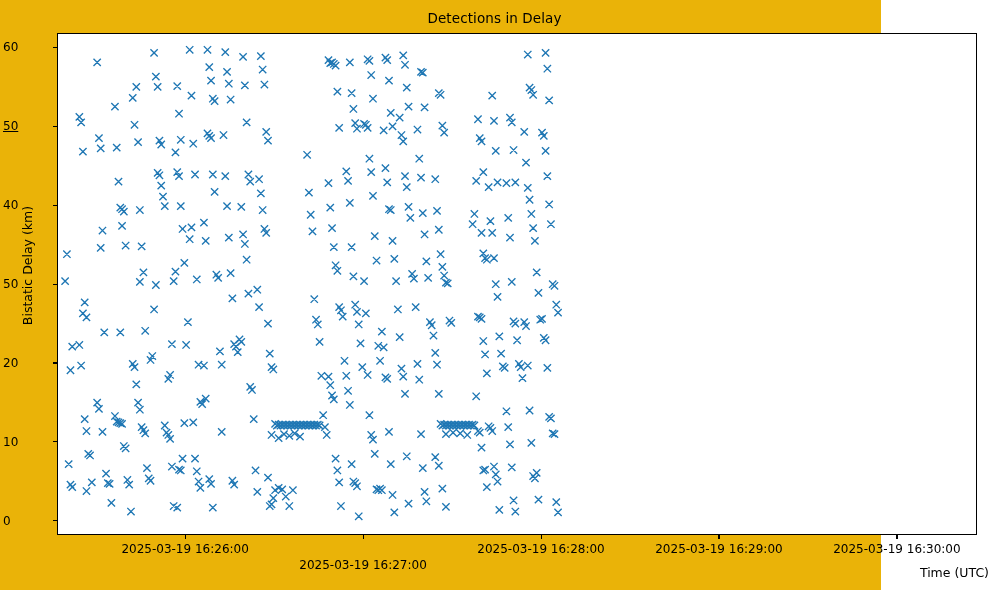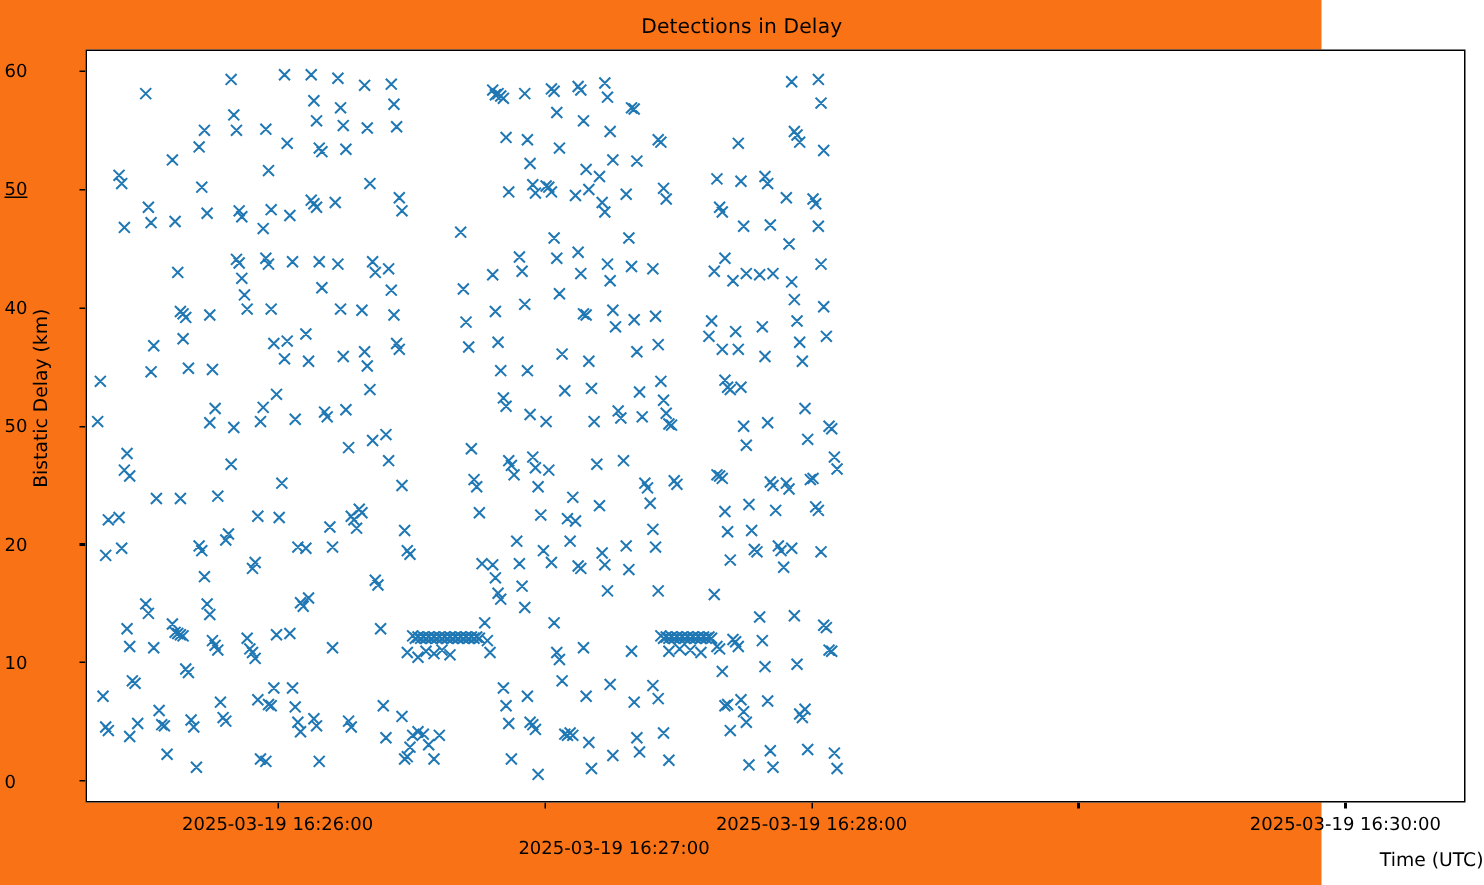--- a/index.html
+++ b/index.html
@@ -10,21 +10,21 @@
   body {
     width: 989px;
     height: 590px;
     font-family: "DejaVu Sans", sans-serif;
     overflow: hidden;
   }
   #figure {
     position: relative;
     width: 881px;
     height: 590px;
-    background: #f97316;
+    background: #eab308;
   }
   #chart-title {
     position: absolute;
     left: 0;
     top: 10px;
     width: 989px;
     text-align: center;
     font-size: 13.5px;
     color: #000000;
     letter-spacing: 0.1px;
@@ -129,24 +129,25 @@
       <div class="ytick-label" style="right: 940px; top: 205.069px;">40</div>
       <div class="ytick-mark" style="left: 53px; top: 125.638px;"></div>
       <div class="ytick-label" style="right: 940px; top: 126.138px; text-decoration: underline;">50</div>
       <div class="ytick-mark" style="left: 53px; top: 46.7075px;"></div>
       <div class="ytick-label" style="right: 940px; top: 47.2075px;">60</div>
     </div>
   <div id="x-axis-group">
       <div class="xtick-mark" style="left: 184.624px; top: 535px;"></div>
       <div class="xtick-label" style="left: 75.1238px; top: 542px;">2025-03-19 16:26:00</div>
       <div class="xtick-mark" style="left: 362.574px; top: 535px;"></div>
-      <div class="xtick-label" style="left: 253.074px; top: 558px; text-align: right;">2025-03-19 16:27:00</div>
+      <div class="xtick-label" style="left: 253.074px; top: 558px;">2025-03-19 16:27:00</div>
       <div class="xtick-mark" style="left: 540.523px; top: 535px;"></div>
       <div class="xtick-label" style="left: 431.023px; top: 542px;">2025-03-19 16:28:00</div>
       <div class="xtick-mark" style="left: 718.473px; top: 535px;"></div>
+      <div class="xtick-label" style="left: 608.973px; top: 542px;">2025-03-19 16:29:00</div>
       <div class="xtick-mark" style="left: 896.423px; top: 535px;"></div>
       <div class="xtick-label" style="left: 786.923px; top: 542px;">2025-03-19 16:30:00</div>
     </div>
 
   <div id="plot-area">
     <svg id="scatter-svg" viewBox="0 0 920 502" preserveAspectRatio="none">
         <g stroke="#1f77b4" stroke-width="1.35" stroke-linecap="butt" fill="none">
           <path d="M5.25 216.57L12.55 223.87M5.25 223.87L12.55 216.57M3.47 243.40L10.77 250.70M3.47 250.70L10.77 243.40M10.59 308.92L17.89 316.22M10.59 316.22L17.89 308.92M8.81 332.60L16.11 339.90M8.81 339.90L16.11 332.60M7.03 426.52L14.33 433.82M7.03 433.82L14.33 426.52M8.81 447.04L16.11 454.34M8.81 454.34L16.11 447.04M10.59 449.41L17.89 456.71M10.59 456.71L17.89 449.41M17.70 79.23L25.00 86.53M17.70 86.53L25.00 79.23M19.48 84.75L26.78 92.05M19.48 92.05L26.78 84.75M21.26 113.96L28.56 121.26M21.26 121.26L28.56 113.96M23.04 264.71L30.34 272.01M23.04 272.01L30.34 264.71M21.26 275.77L28.56 283.07M21.26 283.07L28.56 275.77M24.82 279.71L32.12 287.01M24.82 287.01L32.12 279.71M17.70 307.34L25.00 314.64M17.70 314.64L25.00 307.34M19.48 327.86L26.78 335.16M19.48 335.16L26.78 327.86M23.04 381.53L30.34 388.83M23.04 388.83L30.34 381.53M24.82 393.37L32.12 400.67M24.82 400.67L32.12 393.37M26.60 416.26L33.90 423.56M26.60 423.56L33.90 416.26M28.38 417.84L35.68 425.14M28.38 425.14L35.68 417.84M24.82 453.36L32.12 460.66M24.82 460.66L32.12 453.36M30.16 444.68L37.46 451.98M30.16 451.98L37.46 444.68M35.50 24.77L42.80 32.07M35.50 32.07L42.80 24.77M37.28 100.54L44.58 107.84M37.28 107.84L44.58 100.54M39.06 110.80L46.36 118.10M39.06 118.10L46.36 110.80M40.84 192.89L48.14 200.19M40.84 200.19L48.14 192.89M39.06 210.25L46.36 217.55M39.06 217.55L46.36 210.25M42.62 294.71L49.92 302.01M42.62 302.01L49.92 294.71M35.50 364.96L42.80 372.26M35.50 372.26L42.80 364.96M37.28 371.27L44.58 378.57M37.28 378.57L44.58 371.27M40.84 394.16L48.14 401.46M40.84 401.46L48.14 394.16M44.40 435.99L51.70 443.29M44.40 443.29L51.70 435.99M46.18 445.47L53.48 452.77M46.18 452.77L53.48 445.47M47.96 446.26L55.26 453.56M47.96 453.56L55.26 446.26M49.73 465.20L57.03 472.50M49.73 472.50L57.03 465.20M53.29 68.97L60.59 76.27M53.29 76.27L60.59 68.97M55.07 110.01L62.37 117.31M55.07 117.31L62.37 110.01M56.85 143.95L64.15 151.25M56.85 151.25L64.15 143.95M58.63 170.00L65.93 177.30M58.63 177.30L65.93 170.00M60.41 171.58L67.71 178.88M60.41 178.88L67.71 171.58M62.19 173.94L69.49 181.24M62.19 181.24L69.49 173.94M60.41 188.15L67.71 195.45M60.41 195.45L67.71 188.15M63.97 207.88L71.27 215.18M63.97 215.18L71.27 207.88M58.63 294.71L65.93 302.01M58.63 302.01L65.93 294.71M53.29 378.38L60.59 385.68M53.29 385.68L60.59 378.38M55.07 383.90L62.37 391.20M55.07 391.20L62.37 383.90M56.85 384.69L64.15 391.99M56.85 391.99L64.15 384.69M58.63 385.48L65.93 392.78M58.63 392.78L65.93 385.48M60.41 386.27L67.71 393.57M60.41 393.57L67.71 386.27M62.19 408.37L69.49 415.67M62.19 415.67L69.49 408.37M63.97 410.74L71.27 418.04M63.97 418.04L71.27 410.74M65.75 442.31L73.05 449.61M65.75 449.61L73.05 442.31M67.53 447.04L74.83 454.34M67.53 454.34L74.83 447.04M69.31 473.88L76.61 481.18M69.31 481.18L76.61 473.88M71.09 60.28L78.39 67.58M71.09 67.58L78.39 60.28M72.87 87.12L80.17 94.42M72.87 94.42L80.17 87.12M74.65 49.23L81.95 56.53M74.65 56.53L81.95 49.23M76.43 104.49L83.73 111.79M76.43 111.79L83.73 104.49M78.21 172.37L85.51 179.67M78.21 179.67L85.51 172.37M79.99 208.67L87.29 215.97M79.99 215.97L87.29 208.67M81.77 234.72L89.07 242.02M81.77 242.02L89.07 234.72M78.21 244.19L85.51 251.49M78.21 251.49L85.51 244.19M83.55 293.13L90.85 300.43M83.55 300.43L90.85 293.13M71.09 326.28L78.39 333.58M71.09 333.58L78.39 326.28M72.87 329.44L80.17 336.74M72.87 336.74L80.17 329.44M74.65 346.80L81.95 354.10M74.65 354.10L81.95 346.80M76.43 364.96L83.73 372.26M76.43 372.26L83.73 364.96M78.21 372.06L85.51 379.36M78.21 379.36L85.51 372.06M79.99 389.43L87.29 396.73M79.99 396.73L87.29 389.43M81.77 392.58L89.07 399.88M81.77 399.88L89.07 392.58M83.55 395.74L90.85 403.04M83.55 403.04L90.85 395.74M85.32 430.47L92.62 437.77M85.32 437.77L92.62 430.47M87.10 440.73L94.40 448.03M87.10 448.03L94.40 440.73M88.88 443.10L96.18 450.40M88.88 450.40L96.18 443.10M92.44 15.29L99.74 22.59M92.44 22.59L99.74 15.29M94.22 38.97L101.52 46.27M94.22 46.27L101.52 38.97M96.00 49.23L103.30 56.53M96.00 56.53L103.30 49.23M97.78 102.91L105.08 110.21M97.78 110.21L105.08 102.91M99.56 106.85L106.86 114.15M99.56 114.15L106.86 106.85M96.00 135.27L103.30 142.57M96.00 142.57L103.30 135.27M97.78 137.64L105.08 144.94M97.78 144.94L105.08 137.64M99.56 147.90L106.86 155.20M99.56 155.20L106.86 147.90M101.34 158.95L108.64 166.25M101.34 166.25L108.64 158.95M103.12 168.42L110.42 175.72M103.12 175.72L110.42 168.42M94.22 247.35L101.52 254.65M94.22 254.65L101.52 247.35M92.44 271.82L99.74 279.12M92.44 279.12L99.74 271.82M90.66 318.39L97.96 325.69M90.66 325.69L97.96 318.39M88.88 322.33L96.18 329.63M88.88 329.63L96.18 322.33M103.12 387.85L110.42 395.15M103.12 395.15L110.42 387.85M104.90 394.95L112.20 402.25M104.90 402.25L112.20 394.95M106.68 397.32L113.98 404.62M106.68 404.62L113.98 397.32M108.46 401.27L115.76 408.57M108.46 408.57L115.76 401.27M110.24 428.89L117.54 436.19M110.24 436.19L117.54 428.89M112.02 468.36L119.32 475.66M112.02 475.66L119.32 468.36M115.58 48.44L122.88 55.74M115.58 55.74L122.88 48.44M117.36 76.07L124.66 83.37M117.36 83.37L124.66 76.07M119.14 102.12L126.44 109.42M119.14 109.42L126.44 102.12M113.80 114.75L121.10 122.05M113.80 122.05L121.10 114.75M115.58 134.48L122.88 141.78M115.58 141.78L122.88 134.48M117.36 138.43L124.66 145.73M117.36 145.73L124.66 138.43M119.14 168.42L126.44 175.72M119.14 175.72L126.44 168.42M120.91 191.31L128.21 198.61M120.91 198.61L128.21 191.31M122.69 225.25L129.99 232.55M122.69 232.55L129.99 225.25M113.80 233.93L121.10 241.23M113.80 241.23L121.10 233.93M112.02 243.40L119.32 250.70M112.02 250.70L119.32 243.40M110.24 306.55L117.54 313.85M110.24 313.85L117.54 306.55M108.46 337.33L115.76 344.63M108.46 344.63L115.76 337.33M106.68 341.28L113.98 348.58M106.68 348.58L113.98 341.28M122.69 385.48L129.99 392.78M122.69 392.78L129.99 385.48M120.91 421.00L128.21 428.30M120.91 428.30L128.21 421.00M119.14 432.84L126.44 440.14M119.14 440.14L126.44 432.84M117.36 432.05L124.66 439.35M117.36 439.35L124.66 432.05M115.58 469.93L122.88 477.23M115.58 477.23L122.88 469.93M128.03 12.14L135.33 19.44M128.03 19.44L135.33 12.14M129.81 57.92L137.11 65.22M129.81 65.22L137.11 57.92M131.59 106.06L138.89 113.36M131.59 113.36L138.89 106.06M133.37 136.85L140.67 144.15M133.37 144.15L140.67 136.85M128.03 201.57L135.33 208.87M128.03 208.87L135.33 201.57M129.81 189.73L137.11 197.03M129.81 197.03L137.11 189.73M135.15 241.82L142.45 249.12M135.15 249.12L142.45 241.82M126.25 284.45L133.55 291.75M126.25 291.75L133.55 284.45M124.47 307.34L131.77 314.64M124.47 314.64L131.77 307.34M136.93 327.07L144.23 334.37M136.93 334.37L144.23 327.07M138.71 364.17L146.01 371.47M138.71 371.47L146.01 364.17M140.49 366.54L147.79 373.84M140.49 373.84L147.79 366.54M131.59 384.69L138.89 391.99M131.59 391.99L138.89 384.69M133.37 421.00L140.67 428.30M133.37 428.30L140.67 421.00M135.15 433.63L142.45 440.93M135.15 440.93L142.45 433.63M136.93 443.89L144.23 451.19M136.93 451.19L144.23 443.89M138.71 450.20L146.01 457.50M138.71 457.50L146.01 450.20M145.83 12.14L153.13 19.44M145.83 19.44L153.13 12.14M147.61 29.50L154.91 36.80M147.61 36.80L154.91 29.50M149.39 42.92L156.69 50.22M149.39 50.22L156.69 42.92M151.17 61.07L158.47 68.37M151.17 68.37L158.47 61.07M152.95 63.44L160.25 70.74M152.95 70.74L160.25 63.44M145.83 95.80L153.13 103.10M145.83 103.10L153.13 95.80M147.61 98.17L154.91 105.47M147.61 105.47L154.91 98.17M149.39 100.54L156.69 107.84M149.39 107.84L156.69 100.54M151.17 136.85L158.47 144.15M151.17 144.15L158.47 136.85M152.95 154.21L160.25 161.51M152.95 161.51L160.25 154.21M142.27 184.99L149.57 192.29M142.27 192.29L149.57 184.99M144.05 203.15L151.35 210.45M144.05 210.45L151.35 203.15M154.73 237.09L162.03 244.39M154.73 244.39L162.03 237.09M156.50 240.25L163.80 247.55M156.50 247.55L163.80 240.25M158.28 313.65L165.58 320.95M158.28 320.95L165.58 313.65M160.06 327.07L167.36 334.37M160.06 334.37L167.36 327.07M142.27 327.86L149.57 335.16M142.27 335.16L149.57 327.86M144.05 361.01L151.35 368.31M144.05 368.31L151.35 361.01M147.61 441.52L154.91 448.82M147.61 448.82L154.91 441.52M149.39 446.26L156.69 453.56M149.39 453.56L156.69 446.26M151.17 469.93L158.47 477.23M151.17 477.23L158.47 469.93M163.62 14.50L170.92 21.80M163.62 21.80L170.92 14.50M165.40 34.24L172.70 41.54M165.40 41.54L172.70 34.24M167.18 46.08L174.48 53.38M167.18 53.38L174.48 46.08M168.96 61.86L176.26 69.16M168.96 69.16L176.26 61.86M161.84 97.38L169.14 104.68M161.84 104.68L169.14 97.38M163.62 138.43L170.92 145.73M163.62 145.73L170.92 138.43M165.40 168.42L172.70 175.72M165.40 175.72L172.70 168.42M167.18 199.99L174.48 207.29M167.18 207.29L174.48 199.99M168.96 235.51L176.26 242.81M168.96 242.81L176.26 235.51M170.74 260.77L178.04 268.07M170.74 268.07L178.04 260.77M172.52 306.55L179.82 313.85M172.52 313.85L179.82 306.55M174.30 308.92L181.60 316.22M174.30 316.22L181.60 308.92M176.08 314.44L183.38 321.74M176.08 321.74L183.38 314.44M160.06 394.16L167.36 401.46M160.06 401.46L167.36 394.16M170.74 443.10L178.04 450.40M170.74 450.40L178.04 443.10M172.52 447.04L179.82 454.34M172.52 454.34L179.82 447.04M181.42 19.24L188.72 26.54M181.42 26.54L188.72 19.24M183.20 47.66L190.50 54.96M183.20 54.96L190.50 47.66M184.98 84.75L192.28 92.05M184.98 92.05L192.28 84.75M186.76 136.85L194.06 144.15M186.76 144.15L194.06 136.85M188.54 143.95L195.84 151.25M188.54 151.25L195.84 143.95M179.64 169.21L186.94 176.51M179.64 176.51L186.94 169.21M181.42 196.83L188.72 204.13M181.42 204.13L188.72 196.83M183.20 206.31L190.50 213.61M183.20 213.61L190.50 206.31M184.98 222.09L192.28 229.39M184.98 229.39L192.28 222.09M186.76 256.03L194.06 263.33M186.76 263.33L194.06 256.03M177.86 301.81L185.16 309.11M177.86 309.11L185.16 301.81M179.64 304.18L186.94 311.48M179.64 311.48L186.94 304.18M188.54 349.17L195.84 356.47M188.54 356.47L195.84 349.17M190.32 352.33L197.62 359.63M190.32 359.63L197.62 352.33M192.09 381.53L199.39 388.83M192.09 388.83L199.39 381.53M193.87 432.84L201.17 440.14M193.87 440.14L201.17 432.84M195.65 454.15L202.95 461.45M195.65 461.45L202.95 454.15M199.21 18.45L206.51 25.75M199.21 25.75L206.51 18.45M200.99 31.87L208.29 39.17M200.99 39.17L208.29 31.87M202.77 46.87L210.07 54.17M202.77 54.17L210.07 46.87M204.55 94.22L211.85 101.52M204.55 101.52L211.85 94.22M206.33 102.91L213.63 110.21M206.33 110.21L213.63 102.91M197.43 141.58L204.73 148.88M197.43 148.88L204.73 141.58M199.21 155.79L206.51 163.09M199.21 163.09L206.51 155.79M200.99 172.37L208.29 179.67M200.99 179.67L208.29 172.37M202.77 191.31L210.07 198.61M202.77 198.61L210.07 191.31M204.55 195.26L211.85 202.56M204.55 202.56L211.85 195.26M195.65 252.09L202.95 259.39M195.65 259.39L202.95 252.09M197.43 269.45L204.73 276.75M197.43 276.75L204.73 269.45M206.33 286.03L213.63 293.33M206.33 293.33L213.63 286.03M208.11 316.02L215.41 323.32M208.11 323.32L215.41 316.02M209.89 329.44L217.19 336.74M209.89 336.74L217.19 329.44M211.67 331.81L218.97 339.11M211.67 339.11L218.97 331.81M213.45 386.27L220.75 393.57M213.45 393.57L220.75 386.27M215.23 387.85L222.53 395.15M215.23 395.15L222.53 387.85M217.01 387.06L224.31 394.36M217.01 394.36L224.31 387.06M218.79 387.85L226.09 395.15M218.79 395.15L226.09 387.85M220.57 387.06L227.87 394.36M220.57 394.36L227.87 387.06M222.35 387.85L229.65 395.15M222.35 395.15L229.65 387.85M224.13 387.06L231.43 394.36M224.13 394.36L231.43 387.06M225.91 387.85L233.21 395.15M225.91 395.15L233.21 387.85M227.68 387.06L234.98 394.36M227.68 394.36L234.98 387.06M229.46 387.85L236.76 395.15M229.46 395.15L236.76 387.85M231.24 387.06L238.54 394.36M231.24 394.36L238.54 387.06M233.02 387.85L240.32 395.15M233.02 395.15L240.32 387.85M234.80 387.06L242.10 394.36M234.80 394.36L242.10 387.06M236.58 387.85L243.88 395.15M236.58 395.15L243.88 387.85M238.36 387.06L245.66 394.36M238.36 394.36L245.66 387.06M240.14 387.85L247.44 395.15M240.14 395.15L247.44 387.85M241.92 387.06L249.22 394.36M241.92 394.36L249.22 387.06M243.70 387.85L251.00 395.15M243.70 395.15L251.00 387.85M245.48 387.06L252.78 394.36M245.48 394.36L252.78 387.06M247.26 387.85L254.56 395.15M247.26 395.15L254.56 387.85M249.04 387.06L256.34 394.36M249.04 394.36L256.34 387.06M250.82 387.85L258.12 395.15M250.82 395.15L258.12 387.85M252.60 387.06L259.90 394.36M252.60 394.36L259.90 387.06M254.38 387.85L261.68 395.15M254.38 395.15L261.68 387.85M256.16 387.06L263.46 394.36M256.16 394.36L263.46 387.06M257.94 387.85L265.24 395.15M257.94 395.15L265.24 387.85M209.89 397.32L217.19 404.62M209.89 404.62L217.19 397.32M217.01 400.48L224.31 407.78M217.01 407.78L224.31 400.48M222.35 396.53L229.65 403.83M222.35 403.83L229.65 396.53M227.68 398.11L234.98 405.41M227.68 405.41L234.98 398.11M233.02 395.74L240.32 403.04M233.02 403.04L240.32 395.74M238.36 398.90L245.66 406.20M238.36 406.20L245.66 398.90M206.33 439.94L213.63 447.24M206.33 447.24L213.63 439.94M208.11 468.36L215.41 475.66M208.11 475.66L215.41 468.36M209.89 466.78L217.19 474.08M209.89 474.08L217.19 466.78M211.67 460.46L218.97 467.76M211.67 467.76L218.97 460.46M213.45 452.57L220.75 459.87M213.45 459.87L220.75 452.57M217.01 450.20L224.31 457.50M217.01 457.50L224.31 450.20M220.57 451.78L227.87 459.08M220.57 459.08L227.87 451.78M224.13 458.88L231.43 466.18M224.13 466.18L231.43 458.88M227.68 468.36L234.98 475.66M227.68 475.66L234.98 468.36M231.24 452.57L238.54 459.87M231.24 459.87L238.54 452.57M245.48 117.11L252.78 124.41M245.48 124.41L252.78 117.11M247.26 155.00L254.56 162.30M247.26 162.30L254.56 155.00M249.04 177.10L256.34 184.40M249.04 184.40L256.34 177.10M250.82 193.68L258.12 200.98M250.82 200.98L258.12 193.68M252.60 261.56L259.90 268.86M252.60 268.86L259.90 261.56M254.38 282.08L261.68 289.38M254.38 289.38L261.68 282.08M256.16 286.82L263.46 294.12M256.16 294.12L263.46 286.82M257.94 304.18L265.24 311.48M257.94 311.48L265.24 304.18M259.72 338.12L267.02 345.42M259.72 345.42L267.02 338.12M261.50 377.59L268.80 384.89M261.50 384.89L268.80 377.59M263.27 389.43L270.57 396.73M263.27 396.73L270.57 389.43M265.05 397.32L272.35 404.62M265.05 404.62L272.35 397.32M266.83 22.40L274.13 29.70M266.83 29.70L274.13 22.40M268.61 25.55L275.91 32.85M268.61 32.85L275.91 25.55M270.39 24.77L277.69 32.07M270.39 32.07L277.69 24.77M272.17 26.34L279.47 33.64M272.17 33.64L279.47 26.34M273.95 27.92L281.25 35.22M273.95 35.22L281.25 27.92M275.73 53.97L283.03 61.27M275.73 61.27L283.03 53.97M277.51 90.28L284.81 97.58M277.51 97.58L284.81 90.28M266.83 145.53L274.13 152.83M266.83 152.83L274.13 145.53M268.61 170.00L275.91 177.30M268.61 177.30L275.91 170.00M270.39 190.52L277.69 197.82M270.39 197.82L277.69 190.52M272.17 209.46L279.47 216.76M272.17 216.76L279.47 209.46M273.95 227.62L281.25 234.92M273.95 234.92L281.25 227.62M275.73 233.14L283.03 240.44M275.73 240.44L283.03 233.14M277.51 269.45L284.81 276.75M277.51 276.75L284.81 269.45M279.29 272.61L286.59 279.91M279.29 279.91L286.59 272.61M281.07 278.92L288.37 286.22M281.07 286.22L288.37 278.92M282.85 323.12L290.15 330.42M282.85 330.42L290.15 323.12M266.83 338.91L274.13 346.21M266.83 346.21L274.13 338.91M268.61 347.59L275.91 354.89M268.61 354.89L275.91 347.59M270.39 357.85L277.69 365.15M270.39 365.15L277.69 357.85M272.17 361.80L279.47 369.10M272.17 369.10L279.47 361.80M273.95 421.00L281.25 428.30M273.95 428.30L281.25 421.00M275.73 432.84L283.03 440.14M275.73 440.14L283.03 432.84M277.51 444.68L284.81 451.98M277.51 451.98L284.81 444.68M279.29 468.36L286.59 475.66M279.29 475.66L286.59 468.36M288.19 24.77L295.49 32.07M288.19 32.07L295.49 24.77M289.97 55.55L297.27 62.85M289.97 62.85L297.27 55.55M291.75 71.33L299.05 78.63M291.75 78.63L299.05 71.33M293.53 85.54L300.83 92.84M293.53 92.84L300.83 85.54M295.31 91.07L302.61 98.37M295.31 98.37L302.61 91.07M284.63 133.69L291.93 140.99M284.63 140.99L291.93 133.69M286.41 143.16L293.71 150.46M286.41 150.46L293.71 143.16M288.19 165.26L295.49 172.56M288.19 172.56L295.49 165.26M289.97 209.46L297.27 216.76M289.97 216.76L297.27 209.46M291.75 238.67L299.05 245.97M291.75 245.97L299.05 238.67M293.53 267.08L300.83 274.38M293.53 274.38L300.83 267.08M295.31 274.19L302.61 281.49M295.31 281.49L302.61 274.19M297.09 286.82L304.39 294.12M297.09 294.12L304.39 286.82M298.86 305.76L306.16 313.06M298.86 313.06L306.16 305.76M300.64 329.44L307.94 336.74M300.64 336.74L307.94 329.44M284.63 338.12L291.93 345.42M284.63 345.42L291.93 338.12M286.41 353.12L293.71 360.42M286.41 360.42L293.71 353.12M288.19 367.32L295.49 374.62M288.19 374.62L295.49 367.32M289.97 426.52L297.27 433.82M289.97 433.82L297.27 426.52M291.75 443.89L299.05 451.19M291.75 451.19L299.05 443.89M293.53 445.47L300.83 452.77M293.53 452.77L300.83 445.47M295.31 448.62L302.61 455.92M295.31 455.92L302.61 448.62M297.09 478.62L304.39 485.92M297.09 485.92L304.39 478.62M305.98 21.61L313.28 28.91M305.98 28.91L313.28 21.61M307.76 23.19L315.06 30.49M307.76 30.49L315.06 23.19M309.54 37.39L316.84 44.69M309.54 44.69L316.84 37.39M311.32 61.07L318.62 68.37M311.32 68.37L318.62 61.07M302.42 86.33L309.72 93.63M302.42 93.63L309.72 86.33M304.20 87.12L311.50 94.42M304.20 94.42L311.50 87.12M305.98 90.28L313.28 97.58M305.98 97.58L313.28 90.28M307.76 121.06L315.06 128.36M307.76 128.36L315.06 121.06M309.54 134.48L316.84 141.78M309.54 141.78L316.84 134.48M311.32 158.16L318.62 165.46M311.32 165.46L318.62 158.16M313.10 198.41L320.40 205.71M313.10 205.71L320.40 198.41M314.88 222.88L322.18 230.18M314.88 230.18L322.18 222.88M302.42 243.40L309.72 250.70M302.42 250.70L309.72 243.40M304.20 275.77L311.50 283.07M304.20 283.07L311.50 275.77M316.66 308.13L323.96 315.43M316.66 315.43L323.96 308.13M318.44 323.12L325.74 330.42M318.44 330.42L325.74 323.12M305.98 337.33L313.28 344.63M305.98 344.63L313.28 337.33M307.76 377.59L315.06 384.89M307.76 384.89L315.06 377.59M309.54 397.32L316.84 404.62M309.54 404.62L316.84 397.32M311.32 402.05L318.62 409.35M311.32 409.35L318.62 402.05M313.10 416.26L320.40 423.56M313.10 423.56L320.40 416.26M314.88 451.78L322.18 459.08M314.88 459.08L322.18 451.78M316.66 452.57L323.96 459.87M316.66 459.87L323.96 452.57M318.44 450.99L325.74 458.29M318.44 458.29L325.74 450.99M320.22 452.57L327.52 459.87M320.22 459.87L327.52 452.57M323.78 20.03L331.08 27.33M323.78 27.33L331.08 20.03M325.56 22.40L332.86 29.70M325.56 29.70L332.86 22.40M327.34 42.92L334.64 50.22M327.34 50.22L334.64 42.92M329.12 75.28L336.42 82.58M329.12 82.58L336.42 75.28M330.90 88.70L338.20 96.00M330.90 96.00L338.20 88.70M322.00 92.65L329.30 99.95M322.00 99.95L329.30 92.65M323.78 130.53L331.08 137.83M323.78 137.83L331.08 130.53M325.56 144.74L332.86 152.04M325.56 152.04L332.86 144.74M327.34 171.58L334.64 178.88M327.34 178.88L334.64 171.58M329.12 172.37L336.42 179.67M329.12 179.67L336.42 172.37M330.90 203.15L338.20 210.45M330.90 210.45L338.20 203.15M332.67 221.30L339.97 228.60M332.67 228.60L339.97 221.30M334.45 243.40L341.75 250.70M334.45 250.70L341.75 243.40M336.23 271.82L343.53 279.12M336.23 279.12L343.53 271.82M320.22 293.92L327.52 301.22M320.22 301.22L327.52 293.92M322.00 309.71L329.30 317.01M322.00 317.01L329.30 309.71M323.78 339.70L331.08 347.00M323.78 347.00L331.08 339.70M325.56 341.28L332.86 348.58M325.56 348.58L332.86 341.28M327.34 394.16L334.64 401.46M327.34 401.46L334.64 394.16M329.12 426.52L336.42 433.82M329.12 433.82L336.42 426.52M330.90 457.31L338.20 464.61M330.90 464.61L338.20 457.31M332.67 474.67L339.97 481.97M332.67 481.97L339.97 474.67M341.57 17.66L348.87 24.96M341.57 24.96L348.87 17.66M343.35 27.13L350.65 34.43M343.35 34.43L350.65 27.13M345.13 50.02L352.43 57.32M345.13 57.32L352.43 50.02M346.91 68.97L354.21 76.27M346.91 76.27L354.21 68.97M338.01 80.02L345.31 87.32M338.01 87.32L345.31 80.02M339.79 97.38L347.09 104.68M339.79 104.68L347.09 97.38M341.57 103.70L348.87 111.00M341.57 111.00L348.87 103.70M343.35 138.43L350.65 145.73M343.35 145.73L350.65 138.43M345.13 149.48L352.43 156.78M345.13 156.78L352.43 149.48M346.91 169.21L354.21 176.51M346.91 176.51L354.21 169.21M348.69 180.26L355.99 187.56M348.69 187.56L355.99 180.26M350.47 236.30L357.77 243.60M350.47 243.60L357.77 236.30M352.25 241.04L359.55 248.34M352.25 248.34L359.55 241.04M354.03 269.45L361.33 276.75M354.03 276.75L361.33 269.45M338.01 299.44L345.31 306.74M338.01 306.74L345.31 299.44M339.79 331.02L347.09 338.32M339.79 338.32L347.09 331.02M341.57 338.91L348.87 346.21M341.57 346.21L348.87 338.91M343.35 356.27L350.65 363.57M343.35 363.57L350.65 356.27M345.13 418.63L352.43 425.93M345.13 425.93L352.43 418.63M346.91 465.99L354.21 473.29M346.91 473.29L354.21 465.99M359.37 34.24L366.67 41.54M359.37 41.54L366.67 34.24M361.15 35.03L368.45 42.33M361.15 42.33L368.45 35.03M362.93 69.76L370.23 77.06M362.93 77.06L370.23 69.76M355.81 91.86L363.11 99.16M355.81 99.16L363.11 91.86M357.59 121.06L364.89 128.36M357.59 128.36L364.89 121.06M359.37 140.00L366.67 147.30M359.37 147.30L366.67 140.00M361.15 175.52L368.45 182.82M361.15 182.82L368.45 175.52M362.93 196.83L370.23 204.13M362.93 204.13L370.23 196.83M364.71 223.67L372.01 230.97M364.71 230.97L372.01 223.67M366.49 240.25L373.79 247.55M366.49 247.55L373.79 240.25M368.26 284.45L375.56 291.75M368.26 291.75L375.56 284.45M370.04 287.60L377.34 294.90M370.04 294.90L377.34 287.60M371.82 297.87L379.12 305.17M371.82 305.17L379.12 297.87M355.81 326.28L363.11 333.58M355.81 333.58L363.11 326.28M357.59 342.07L364.89 349.37M357.59 349.37L364.89 342.07M359.37 396.53L366.67 403.83M359.37 403.83L366.67 396.53M361.15 430.47L368.45 437.77M361.15 437.77L368.45 430.47M362.93 454.15L370.23 461.45M362.93 461.45L370.23 454.15M364.71 463.62L372.01 470.92M364.71 470.92L372.01 463.62M377.16 55.55L384.46 62.85M377.16 62.85L384.46 55.55M378.94 57.13L386.24 64.43M378.94 64.43L386.24 57.13M380.72 87.91L388.02 95.21M380.72 95.21L388.02 87.91M382.50 95.01L389.80 102.31M382.50 102.31L389.80 95.01M373.60 141.58L380.90 148.88M373.60 148.88L380.90 141.58M375.38 173.16L382.68 180.46M375.38 180.46L382.68 173.16M377.16 192.10L384.46 199.40M377.16 199.40L384.46 192.10M378.94 216.57L386.24 223.87M378.94 223.87L386.24 216.57M380.72 229.20L388.02 236.50M380.72 236.50L388.02 229.20M382.50 237.88L389.80 245.18M382.50 245.18L389.80 237.88M384.28 244.98L391.58 252.28M384.28 252.28L391.58 244.98M386.06 245.77L393.36 253.07M386.06 253.07L393.36 245.77M387.84 282.87L395.14 290.17M387.84 290.17L395.14 282.87M389.62 285.24L396.92 292.54M389.62 292.54L396.92 285.24M373.60 315.23L380.90 322.53M373.60 322.53L380.90 315.23M375.38 327.07L382.68 334.37M375.38 334.37L382.68 327.07M377.16 356.27L384.46 363.57M377.16 363.57L384.46 356.27M378.94 386.27L386.24 393.57M378.94 393.57L386.24 386.27M380.72 387.85L388.02 395.15M380.72 395.15L388.02 387.85M382.50 387.06L389.80 394.36M382.50 394.36L389.80 387.06M384.28 387.85L391.58 395.15M384.28 395.15L391.58 387.85M386.06 387.06L393.36 394.36M386.06 394.36L393.36 387.06M387.84 387.85L395.14 395.15M387.84 395.15L395.14 387.85M389.62 387.06L396.92 394.36M389.62 394.36L396.92 387.06M391.40 387.85L398.70 395.15M391.40 395.15L398.70 387.85M393.18 387.06L400.48 394.36M393.18 394.36L400.48 387.06M394.96 387.85L402.26 395.15M394.96 395.15L402.26 387.85M396.74 387.06L404.04 394.36M396.74 394.36L404.04 387.06M398.52 387.85L405.82 395.15M398.52 395.15L405.82 387.85M400.30 387.06L407.60 394.36M400.30 394.36L407.60 387.06M402.08 387.85L409.38 395.15M402.08 395.15L409.38 387.85M403.85 387.06L411.15 394.36M403.85 394.36L411.15 387.06M405.63 387.85L412.93 395.15M405.63 395.15L412.93 387.85M407.41 387.06L414.71 394.36M407.41 394.36L414.71 387.06M409.19 387.85L416.49 395.15M409.19 395.15L416.49 387.85M410.97 387.06L418.27 394.36M410.97 394.36L418.27 387.06M412.75 387.85L420.05 395.15M412.75 395.15L420.05 387.85M384.28 396.53L391.58 403.83M384.28 403.83L391.58 396.53M391.40 394.95L398.70 402.25M391.40 402.25L398.70 394.95M398.52 395.74L405.82 403.04M398.52 403.04L405.82 395.74M405.63 397.32L412.93 404.62M405.63 404.62L412.93 397.32M373.60 419.42L380.90 426.72M373.60 426.72L380.90 419.42M377.16 428.10L384.46 435.40M377.16 435.40L384.46 428.10M380.72 450.99L388.02 458.29M380.72 458.29L388.02 450.99M384.28 469.15L391.58 476.45M384.28 476.45L391.58 469.15M416.31 81.60L423.61 88.90M416.31 88.90L423.61 81.60M418.09 100.54L425.39 107.84M418.09 107.84L425.39 100.54M419.87 103.70L427.17 111.00M419.87 111.00L427.17 103.70M421.65 134.48L428.95 141.78M421.65 141.78L428.95 134.48M414.53 143.16L421.83 150.46M414.53 150.46L421.83 143.16M412.75 176.31L420.05 183.61M412.75 183.61L420.05 176.31M410.97 186.57L418.27 193.87M410.97 193.87L418.27 186.57M419.87 195.26L427.17 202.56M419.87 202.56L427.17 195.26M421.65 215.78L428.95 223.08M421.65 223.08L428.95 215.78M423.43 220.51L430.73 227.81M423.43 227.81L430.73 220.51M425.21 222.09L432.51 229.39M425.21 229.39L432.51 222.09M416.31 278.92L423.61 286.22M416.31 286.22L423.61 278.92M418.09 279.71L425.39 287.01M418.09 287.01L425.39 279.71M419.87 281.29L427.17 288.59M419.87 288.59L427.17 281.29M421.65 303.39L428.95 310.69M421.65 310.69L428.95 303.39M423.43 316.81L430.73 324.11M423.43 324.11L430.73 316.81M425.21 335.75L432.51 343.05M425.21 343.05L432.51 335.75M414.53 358.64L421.83 365.94M414.53 365.94L421.83 358.64M416.31 393.37L423.61 400.67M416.31 400.67L423.61 393.37M418.09 394.95L425.39 402.25M418.09 402.25L425.39 394.95M419.87 409.95L427.17 417.25M419.87 417.25L427.17 409.95M421.65 432.84L428.95 440.14M421.65 440.14L428.95 432.84M423.43 432.05L430.73 439.35M423.43 439.35L430.73 432.05M425.21 449.41L432.51 456.71M425.21 456.71L432.51 449.41M430.55 57.92L437.85 65.22M430.55 65.22L437.85 57.92M432.33 83.17L439.63 90.47M432.33 90.47L439.63 83.17M434.11 113.17L441.41 120.47M434.11 120.47L441.41 113.17M435.89 144.74L443.19 152.04M435.89 152.04L443.19 144.74M426.99 149.48L434.29 156.78M426.99 156.78L434.29 149.48M428.77 183.42L436.07 190.72M428.77 190.72L436.07 183.42M430.55 195.26L437.85 202.56M430.55 202.56L437.85 195.26M432.33 220.51L439.63 227.81M432.33 227.81L439.63 220.51M434.11 246.56L441.41 253.86M434.11 253.86L441.41 246.56M435.89 259.19L443.19 266.49M435.89 266.49L443.19 259.19M437.67 298.66L444.97 305.96M437.67 305.96L444.97 298.66M439.44 316.02L446.74 323.32M439.44 323.32L446.74 316.02M441.22 328.65L448.52 335.95M441.22 335.95L448.52 328.65M443.00 330.23L450.30 337.53M443.00 337.53L450.30 330.23M426.99 388.64L434.29 395.94M426.99 395.94L434.29 388.64M428.77 390.21L436.07 397.51M428.77 397.51L436.07 390.21M430.55 393.37L437.85 400.67M430.55 400.67L437.85 393.37M432.33 428.89L439.63 436.19M432.33 436.19L439.63 428.89M434.11 436.78L441.41 444.08M434.11 444.08L441.41 436.78M435.89 443.89L443.19 451.19M435.89 451.19L443.19 443.89M437.67 472.30L444.97 479.60M437.67 479.60L444.97 472.30M448.34 80.02L455.64 87.32M448.34 87.32L455.64 80.02M450.12 84.75L457.42 92.05M450.12 92.05L457.42 84.75M451.90 112.38L459.20 119.68M451.90 119.68L459.20 112.38M453.68 144.74L460.98 152.04M453.68 152.04L460.98 144.74M444.78 145.53L452.08 152.83M444.78 152.83L452.08 145.53M446.56 180.26L453.86 187.56M446.56 187.56L453.86 180.26M448.34 199.99L455.64 207.29M448.34 207.29L455.64 199.99M450.12 244.19L457.42 251.49M450.12 251.49L457.42 244.19M451.90 283.66L459.20 290.96M451.90 290.96L459.20 283.66M453.68 286.03L460.98 293.33M453.68 293.33L460.98 286.03M455.46 302.60L462.76 309.90M455.46 309.90L462.76 302.60M457.24 326.28L464.54 333.58M457.24 333.58L464.54 326.28M459.02 329.44L466.32 336.74M459.02 336.74L466.32 329.44M460.80 340.49L468.10 347.79M460.80 347.79L468.10 340.49M444.78 373.64L452.08 380.94M444.78 380.94L452.08 373.64M446.56 389.43L453.86 396.73M446.56 396.73L453.86 389.43M448.34 406.79L455.64 414.09M448.34 414.09L455.64 406.79M450.12 429.68L457.42 436.98M450.12 436.98L457.42 429.68M451.90 462.83L459.20 470.13M451.90 470.13L459.20 462.83M453.68 473.88L460.98 481.18M453.68 481.18L460.98 473.88M466.14 16.87L473.44 24.17M466.14 24.17L473.44 16.87M467.92 50.02L475.22 57.32M467.92 57.32L475.22 50.02M469.70 52.39L477.00 59.69M469.70 59.69L477.00 52.39M471.48 57.13L478.78 64.43M471.48 64.43L478.78 57.13M462.58 94.22L469.88 101.52M462.58 101.52L469.88 94.22M464.36 125.01L471.66 132.31M464.36 132.31L471.66 125.01M466.14 150.27L473.44 157.57M466.14 157.57L473.44 150.27M467.92 162.10L475.22 169.40M467.92 169.40L475.22 162.10M469.70 176.31L477.00 183.61M469.70 183.61L477.00 176.31M471.48 190.52L478.78 197.82M471.48 197.82L478.78 190.52M473.26 203.15L480.56 210.45M473.26 210.45L480.56 203.15M475.03 234.72L482.33 242.02M475.03 242.02L482.33 234.72M476.81 255.24L484.11 262.54M476.81 262.54L484.11 255.24M478.59 282.08L485.89 289.38M478.59 289.38L485.89 282.08M462.58 284.45L469.88 291.75M462.58 291.75L469.88 284.45M464.36 288.39L471.66 295.69M464.36 295.69L471.66 288.39M466.14 327.86L473.44 335.16M466.14 335.16L473.44 327.86M467.92 372.85L475.22 380.15M467.92 380.15L475.22 372.85M469.70 405.21L477.00 412.51M469.70 412.51L477.00 405.21M471.48 438.36L478.78 445.66M471.48 445.66L478.78 438.36M473.26 440.73L480.56 448.03M473.26 448.03L480.56 440.73M475.03 435.21L482.33 442.51M475.03 442.51L482.33 435.21M476.81 462.04L484.11 469.34M476.81 469.34L484.11 462.04M483.93 15.29L491.23 22.59M483.93 22.59L491.23 15.29M485.71 31.08L493.01 38.38M485.71 38.38L493.01 31.08M487.49 62.65L494.79 69.95M487.49 69.95L494.79 62.65M480.37 95.01L487.67 102.31M480.37 102.31L487.67 95.01M482.15 98.17L489.45 105.47M482.15 105.47L489.45 98.17M483.93 113.17L491.23 120.47M483.93 120.47L491.23 113.17M485.71 138.43L493.01 145.73M485.71 145.73L493.01 138.43M487.49 166.84L494.79 174.14M487.49 174.14L494.79 166.84M489.27 186.57L496.57 193.87M489.27 193.87L496.57 186.57M491.05 246.56L498.35 253.86M491.05 253.86L498.35 246.56M492.83 248.14L500.13 255.44M492.83 255.44L500.13 248.14M494.61 267.08L501.91 274.38M494.61 274.38L501.91 267.08M496.39 274.98L503.69 282.28M496.39 282.28L503.69 274.98M480.37 281.29L487.67 288.59M480.37 288.59L487.67 281.29M482.15 300.23L489.45 307.53M482.15 307.53L489.45 300.23M483.93 302.60L491.23 309.90M483.93 309.90L491.23 302.60M485.71 330.23L493.01 337.53M485.71 337.53L493.01 330.23M487.49 379.16L494.79 386.46M487.49 386.46L494.79 379.16M489.27 380.74L496.57 388.04M489.27 388.04L496.57 380.74M491.05 395.74L498.35 403.04M491.05 403.04L498.35 395.74M492.83 396.53L500.13 403.83M492.83 403.83L500.13 396.53M494.61 464.41L501.91 471.71M494.61 471.71L501.91 464.41M496.39 474.67L503.69 481.97M496.39 481.97L503.69 474.67"></path>
         </g>
       </svg>

